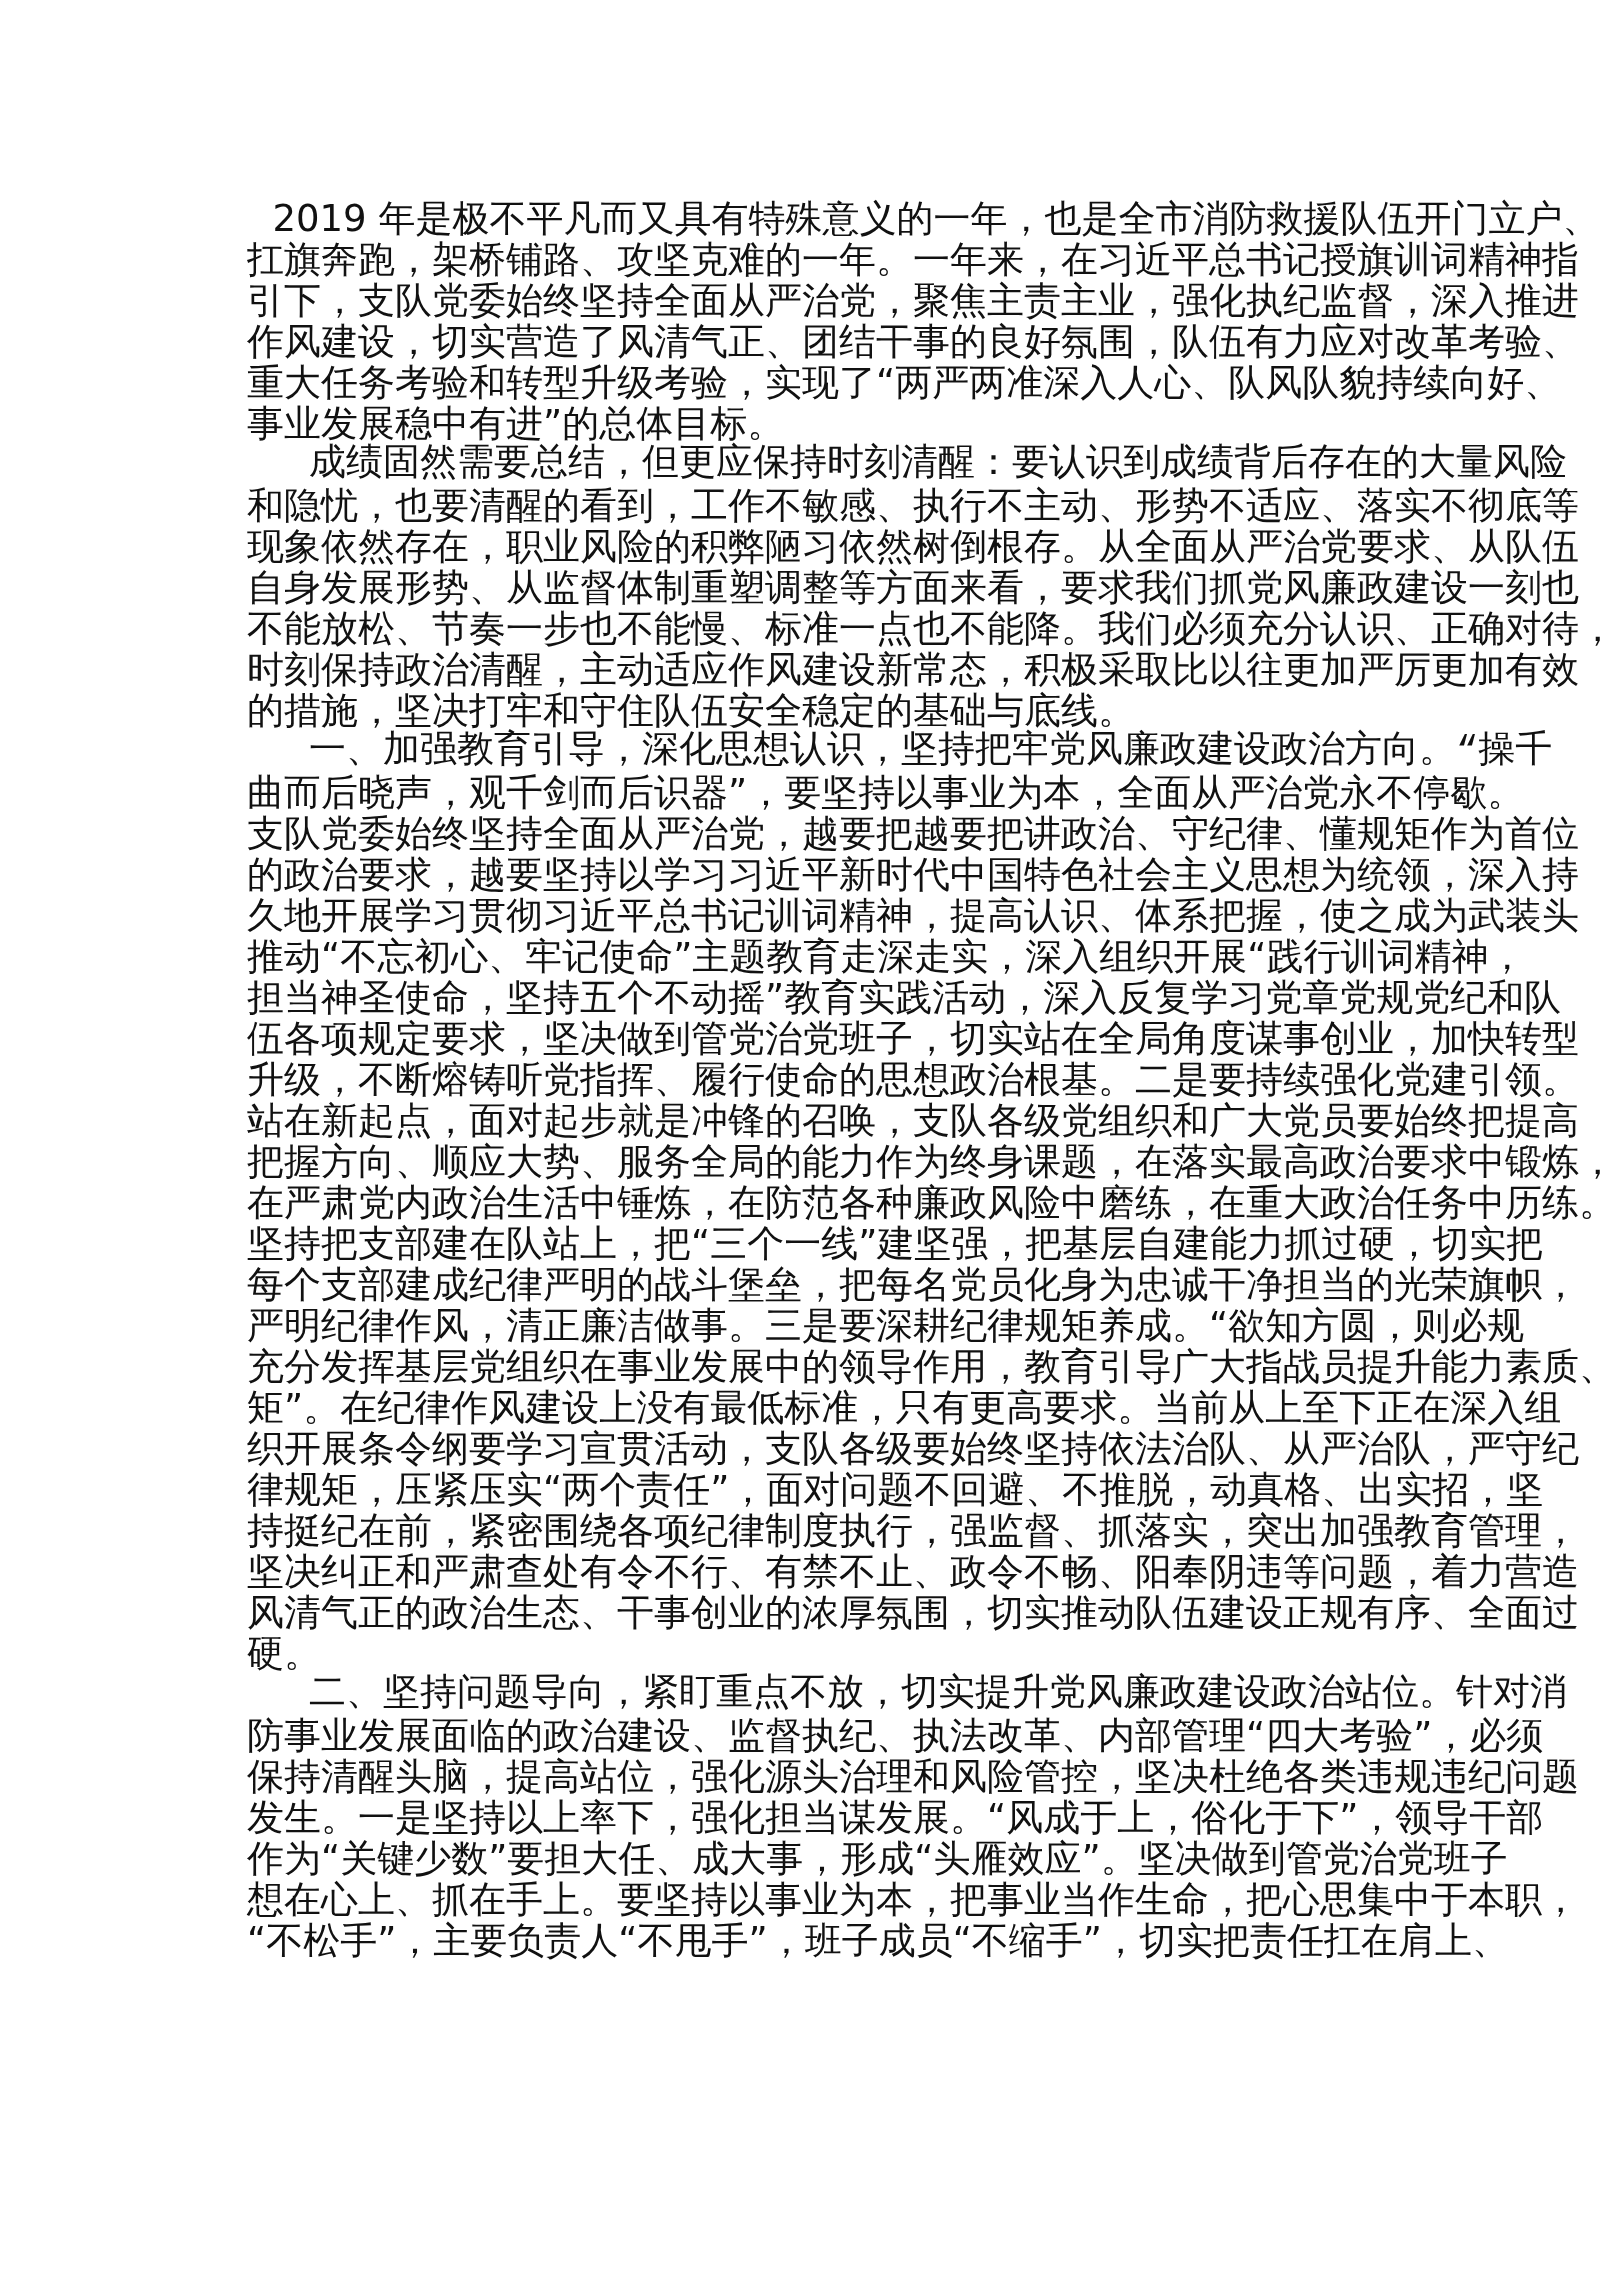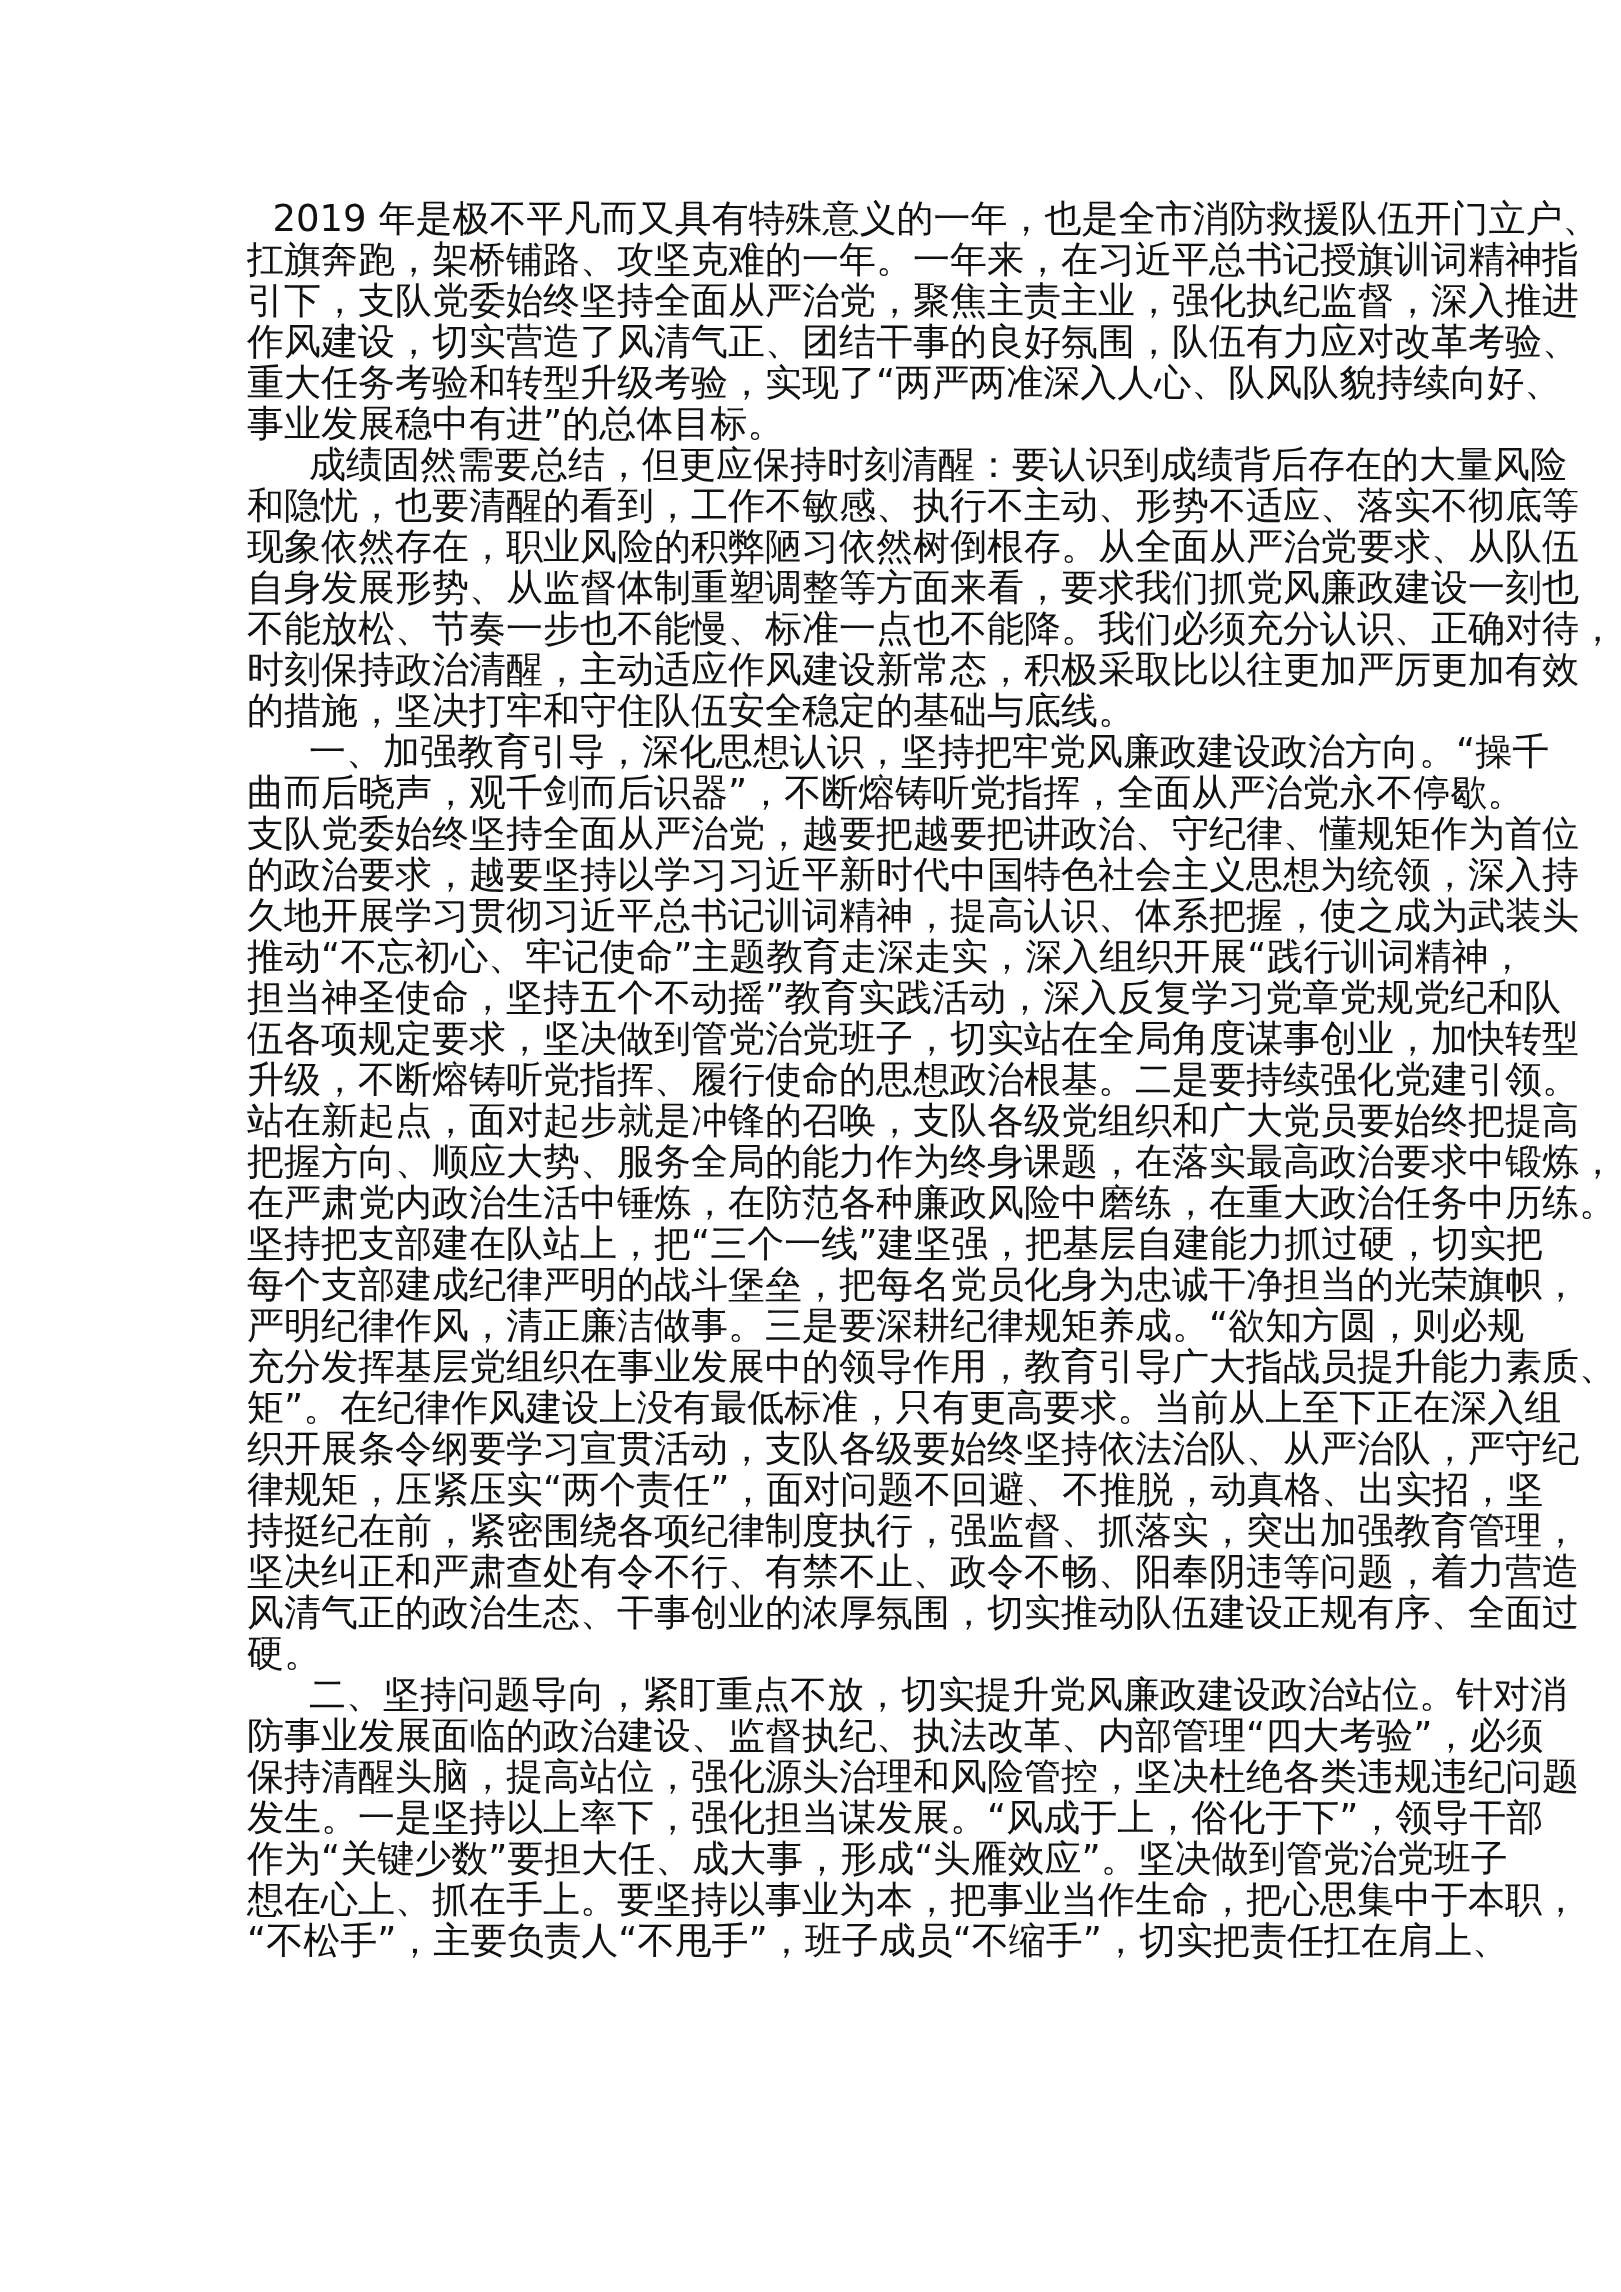--- a/index.html
+++ b/index.html
@@ -13,21 +13,21 @@
     font-family: "DejaVu Sans", "Liberation Sans", sans-serif;
     font-size: 37px; line-height: 41px; color: #111111;
   }
   .line {
     display: block; height: 41px; white-space: nowrap;
     text-align: justify; text-align-last: justify; width: 1125px;
     letter-spacing: 0px;
   }
   .line.last { text-align-last: left; }
   .line.indent1 { padding-left: 25.5px; width: 1100px; }
-  .line.indent2 { padding-left: 62px; width: 1063px; }
+  .line.indent2 { padding-left: 62px; width: 1063px; font-family: Liberation Mono, monospace; }
 </style>
 </head>
 <body>
 
 <div class="page">
   <div class="body-text" id="body-text">
       <div>
         <span class="line indent1">2019 年是极不平凡而又具有特殊意义的一年，也是全市消防救援队伍开门立户、</span>
         <span class="line">扛旗奔跑，架桥铺路、攻坚克难的一年。一年来，在习近平总书记授旗训词精神指</span>
         <span class="line">引下，支队党委始终坚持全面从严治党，聚焦主责主业，强化执纪监督，深入推进</span>
@@ -39,21 +39,21 @@
         <span class="line indent2">成绩固然需要总结，但更应保持时刻清醒：要认识到成绩背后存在的大量风险</span>
         <span class="line">和隐忧，也要清醒的看到，工作不敏感、执行不主动、形势不适应、落实不彻底等</span>
         <span class="line">现象依然存在，职业风险的积弊陋习依然树倒根存。从全面从严治党要求、从队伍</span>
         <span class="line">自身发展形势、从监督体制重塑调整等方面来看，要求我们抓党风廉政建设一刻也</span>
         <span class="line">不能放松、节奏一步也不能慢、标准一点也不能降。我们必须充分认识、正确对待，</span>
         <span class="line">时刻保持政治清醒，主动适应作风建设新常态，积极采取比以往更加严厉更加有效</span>
         <span class="line last">的措施，坚决打牢和守住队伍安全稳定的基础与底线。</span>
       </div>
       <div>
         <span class="line indent2">一、加强教育引导，深化思想认识，坚持把牢党风廉政建设政治方向。“操千</span>
-        <span class="line">曲而后晓声，观千剑而后识器”，不断熔铸听党指挥，全面从严治党永不停歇。</span>
+        <span class="line">曲而后晓声，观千剑而后识器”，要坚持以事业为本，全面从严治党永不停歇。</span>
         <span class="line">支队党委始终坚持全面从严治党，越要把越要把讲政治、守纪律、懂规矩作为首位</span>
         <span class="line">的政治要求，越要坚持以学习习近平新时代中国特色社会主义思想为统领，深入持</span>
         <span class="line">久地开展学习贯彻习近平总书记训词精神，提高认识、体系把握，使之成为武装头</span>
         <span class="line">推动“不忘初心、牢记使命”主题教育走深走实，深入组织开展“践行训词精神，</span>
         <span class="line">担当神圣使命，坚持五个不动摇”教育实践活动，深入反复学习党章党规党纪和队</span>
         <span class="line">伍各项规定要求，坚决做到管党治党班子，切实站在全局角度谋事创业，加快转型</span>
         <span class="line">升级，不断熔铸听党指挥、履行使命的思想政治根基。二是要持续强化党建引领。</span>
         <span class="line">站在新起点，面对起步就是冲锋的召唤，支队各级党组织和广大党员要始终把提高</span>
         <span class="line">把握方向、顺应大势、服务全局的能力作为终身课题，在落实最高政治要求中锻炼，</span>
         <span class="line">在严肃党内政治生活中锤炼，在防范各种廉政风险中磨练，在重大政治任务中历练。</span>

